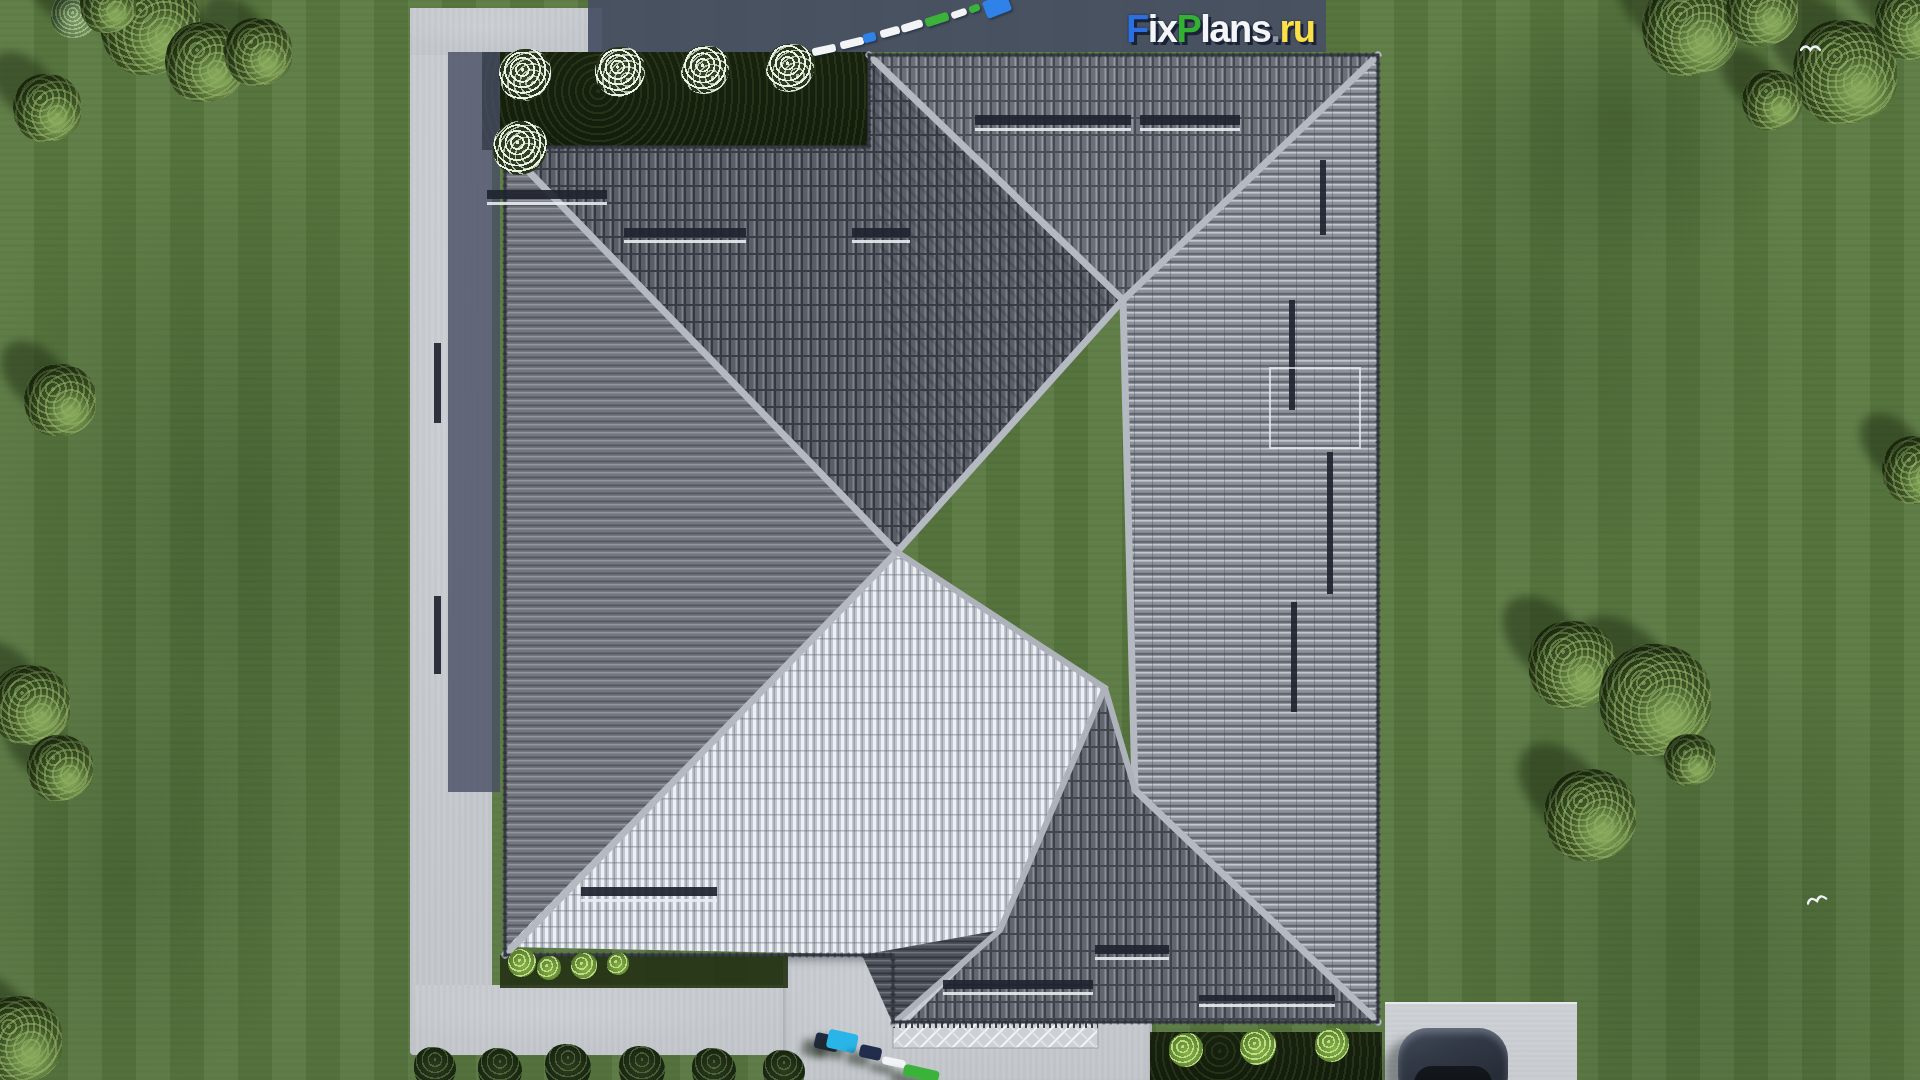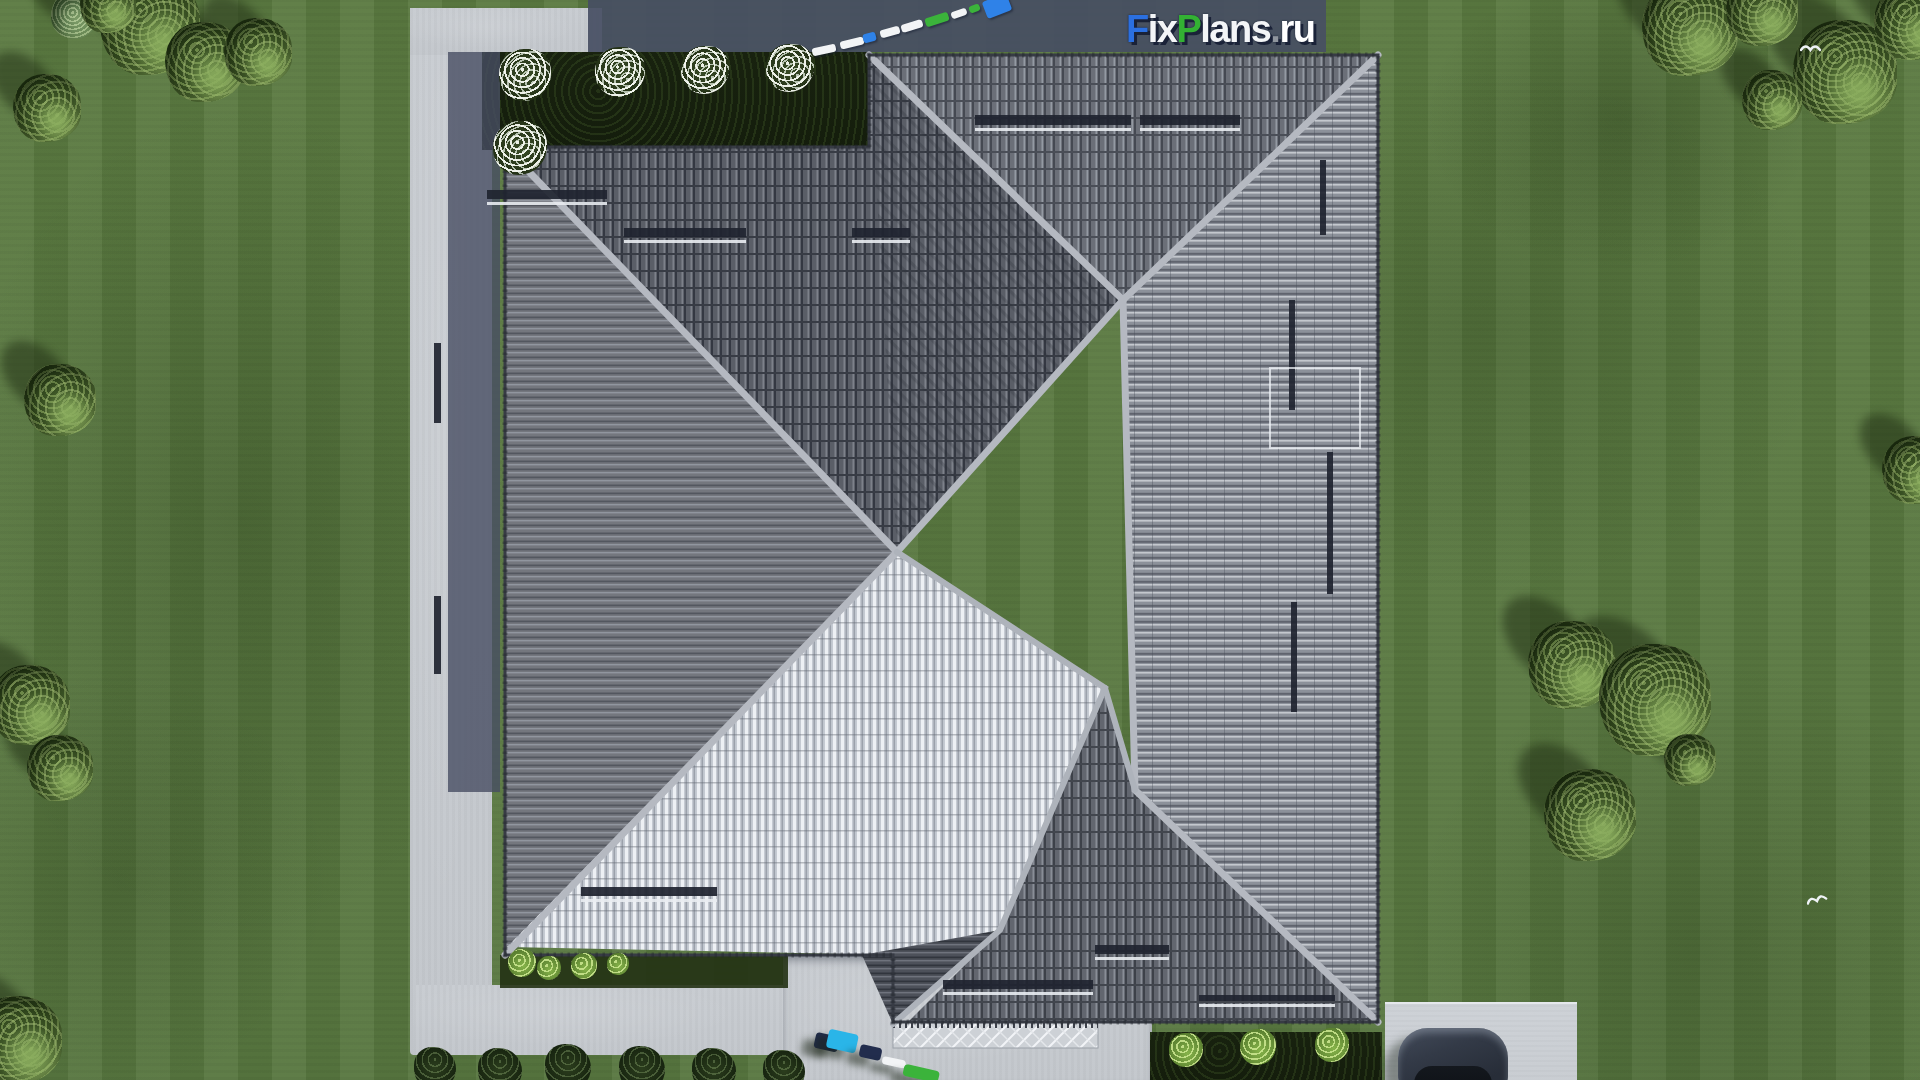--- a/index.html
+++ b/index.html
@@ -280,21 +280,21 @@
       <div class="abs dash" style="left: 840px; top: 39px; width: 24px; height: 8px; background: rgb(242, 244, 246); transform: rotate(-13deg);"></div>
       <div class="abs dash" style="left: 863px; top: 33px; width: 13px; height: 9px; background: rgb(47, 130, 232); transform: rotate(-15deg);"></div>
       <div class="abs dash" style="left: 880px; top: 28px; width: 20px; height: 8px; background: rgb(242, 244, 246); transform: rotate(-15deg);"></div>
       <div class="abs dash" style="left: 901px; top: 22px; width: 22px; height: 8px; background: rgb(242, 244, 246); transform: rotate(-17deg);"></div>
       <div class="abs dash" style="left: 925px; top: 15px; width: 24px; height: 9px; background: rgb(59, 179, 59); transform: rotate(-18deg);"></div>
       <div class="abs dash" style="left: 951px; top: 10px; width: 16px; height: 7px; background: rgb(242, 244, 246); transform: rotate(-19deg);"></div>
       <div class="abs dash" style="left: 969px; top: 5px; width: 11px; height: 7px; background: rgb(59, 179, 59); transform: rotate(-20deg);"></div>
       <div class="abs dash" style="left: 984px; top: -3px; width: 26px; height: 18px; background: rgb(47, 130, 232); transform: rotate(-21deg);"></div>
     </div>
 
-  <div id="logo" class="abs" style="left:1126px;top:8px"><span style="color: rgb(43, 111, 224);">F</span><span style="color: rgb(243, 245, 247);">ix</span><span style="color: rgb(51, 177, 51);">P</span><span style="color: rgb(243, 245, 247);">lans</span><span style="color: rgb(143, 149, 157);">.</span><span style="color: #ffffff;">ru</span></div>
+  <div id="logo" class="abs" style="left:1126px;top:8px"><span style="color: rgb(43, 111, 224);">F</span><span style="color: rgb(243, 245, 247);">ix</span><span style="color: rgb(51, 177, 51);">P</span><span style="color: rgb(243, 245, 247);">lans</span><span style="color: rgb(143, 149, 157);">.</span><span style="color: #fde047;">ru</span></div>
 
   <div id="wm-bottom" class="abs" style="transform-origin: 0px 0px; left: 818px; top: 1026px; transform: rotate(12.5deg);">
       <div class="abs wmB" style="left: 0px; top: 6px; width: 24px; height: 16px; background: rgb(34, 45, 77);"></div>
       <div class="abs wmB" style="left: 12px; top: 0px; width: 30px; height: 19px; background: rgb(42, 181, 232);"></div>
       <div class="abs wmB" style="left: 46px; top: 8px; width: 22px; height: 13px; background: rgb(34, 45, 77);"></div>
       <div class="abs wmB" style="left: 70px; top: 15px; width: 24px; height: 8px; background: rgb(242, 244, 246);"></div>
       <div class="abs wmB" style="left: 93px; top: 18px; width: 36px; height: 12px; background: rgb(59, 179, 59);"></div>
     </div>
 
   <div id="birds" class="abs" style="left:0;top:0;width:100%;height:100%">

